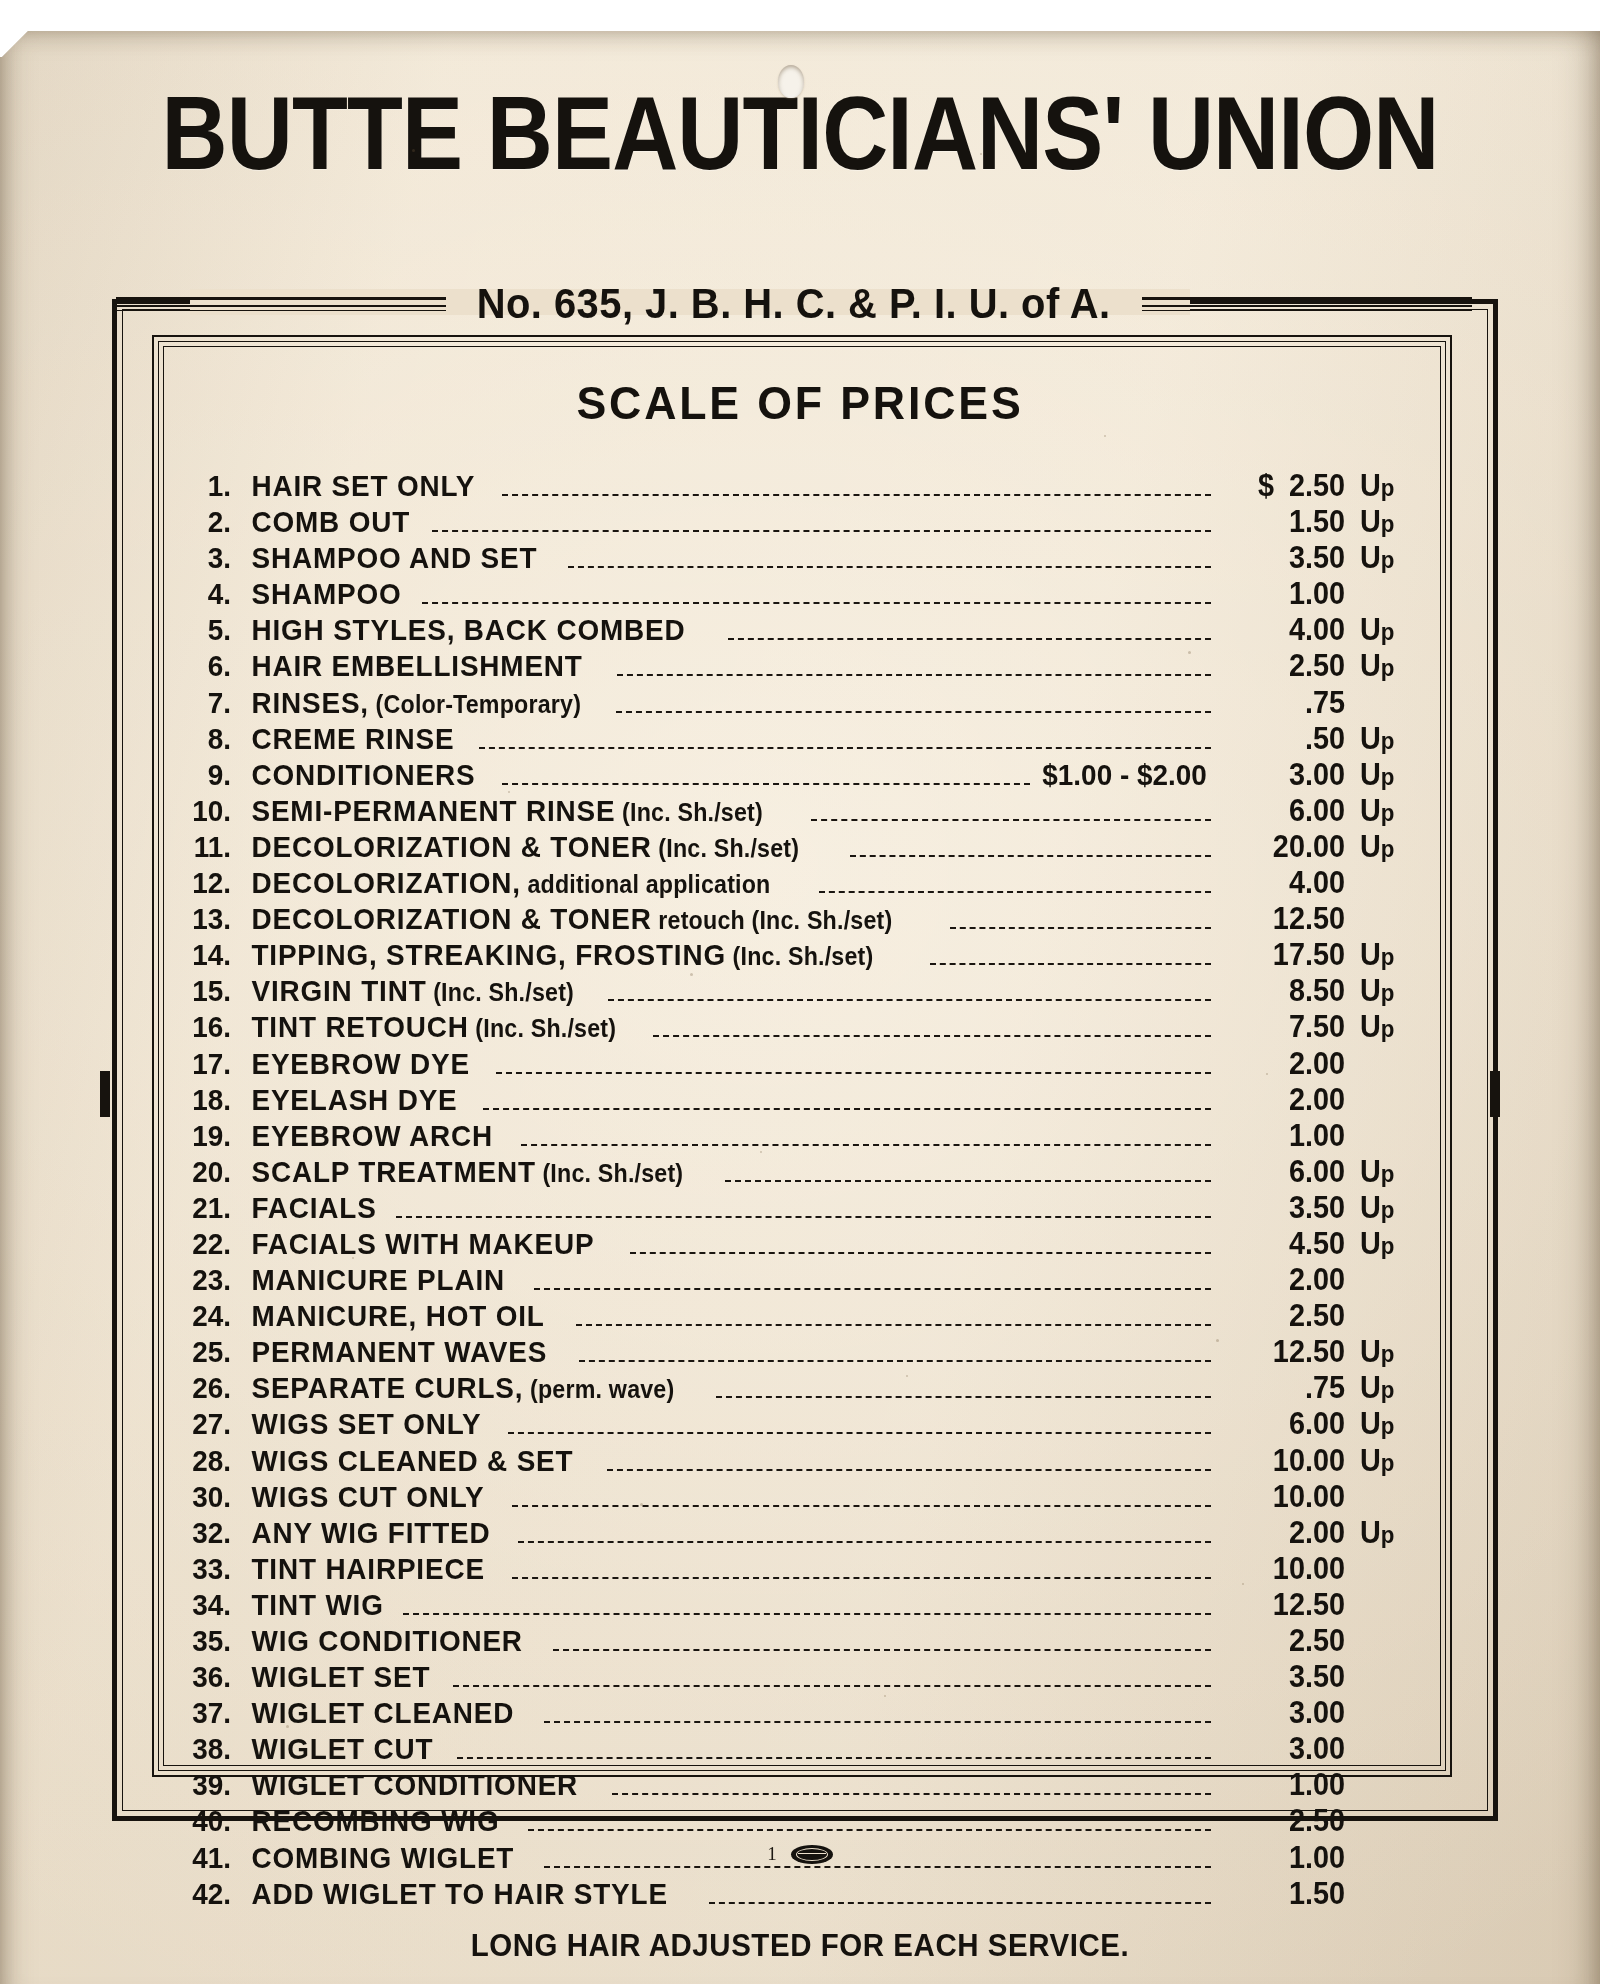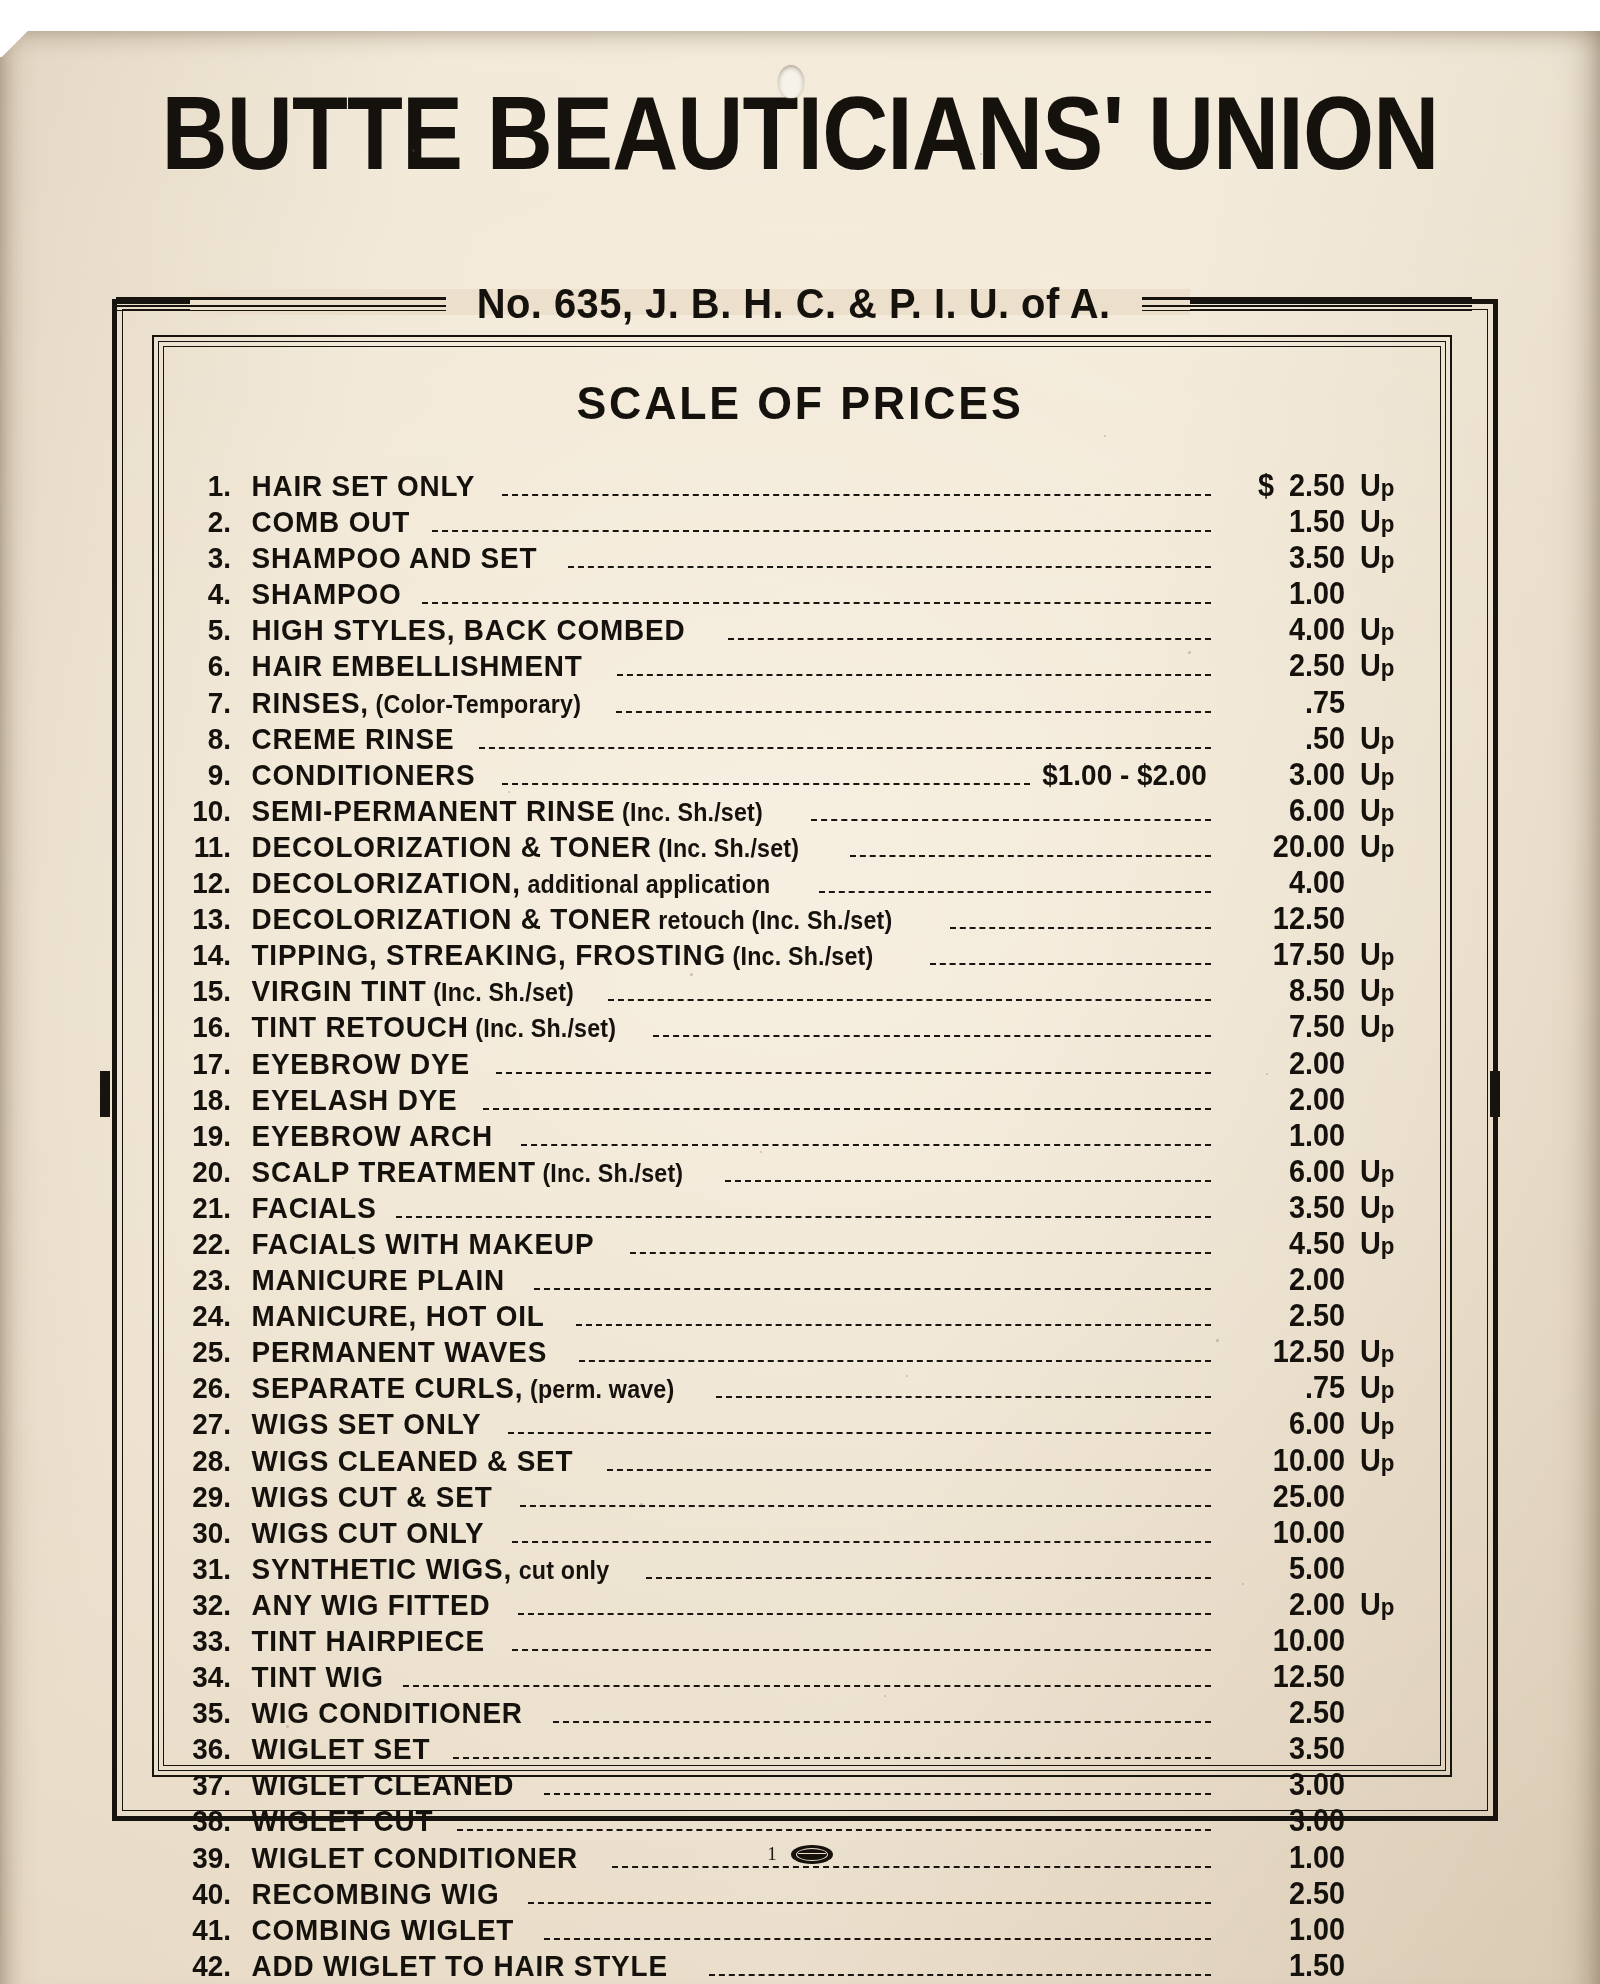--- a/index.html
+++ b/index.html
@@ -591,38 +591,24 @@
           <span class="row-up">U<span class="small-p">p</span></span>
         </li>
         <li class="price-row">
           <span class="row-num">28.</span>
           <span class="row-name">WIGS CLEANED &amp; SET</span>
           <span class="leader"></span>
           <span class="row-price">10.00</span>
           <span class="row-up">U<span class="small-p">p</span></span>
         </li>
         <li class="price-row">
-          <span class="row-num">29.</span>
-          <span class="row-name">WIGS CUT &amp; SET</span>
-          <span class="leader"></span>
-          <span class="row-price">25.00</span>
-          <span class="row-up"></span>
-        </li>
-        <li class="price-row">
           <span class="row-num">30.</span>
           <span class="row-name">WIGS CUT ONLY</span>
           <span class="leader"></span>
           <span class="row-price">10.00</span>
-          <span class="row-up"></span>
-        </li>
-        <li class="price-row">
-          <span class="row-num">31.</span>
-          <span class="row-name">SYNTHETIC WIGS,<span class="sub"> cut  only</span></span>
-          <span class="leader"></span>
-          <span class="row-price">5.00</span>
           <span class="row-up"></span>
         </li>
         <li class="price-row">
           <span class="row-num">32.</span>
           <span class="row-name">ANY WIG FITTED</span>
           <span class="leader"></span>
           <span class="row-price">2.00</span>
           <span class="row-up">U<span class="small-p">p</span></span>
         </li>
         <li class="price-row">

